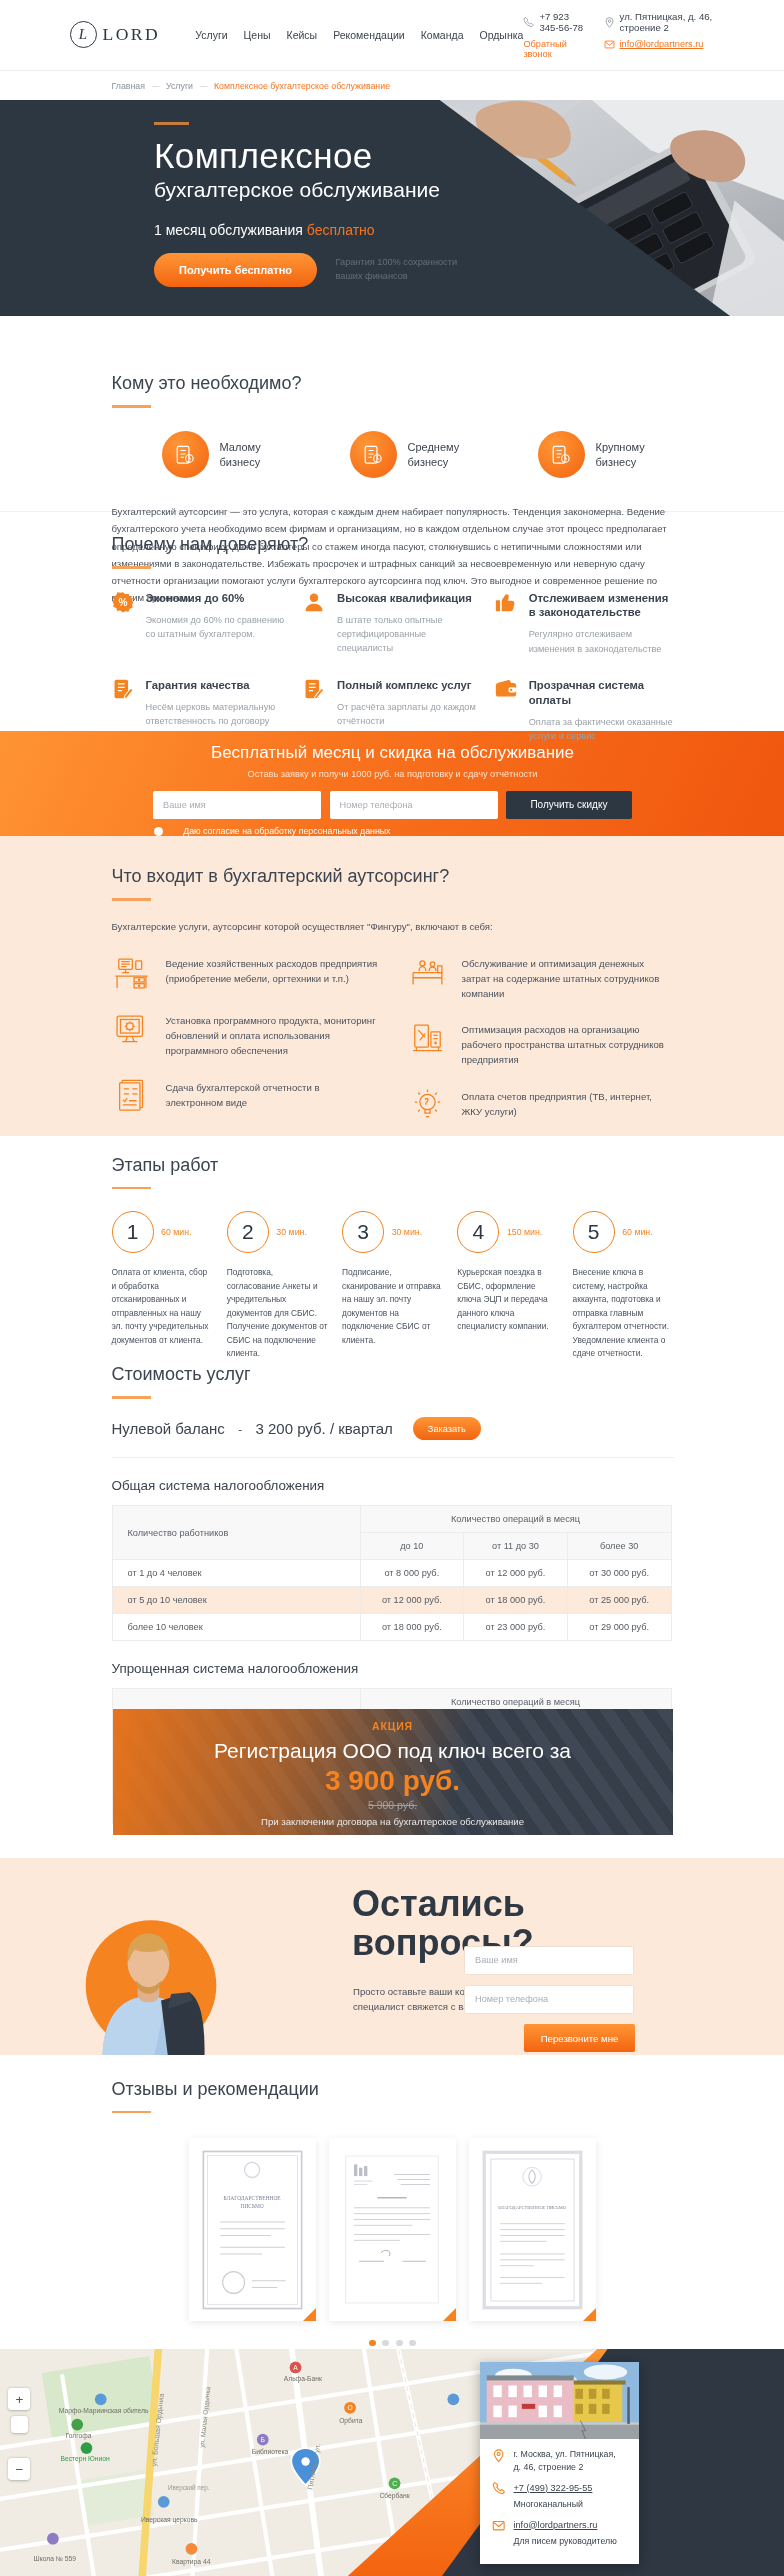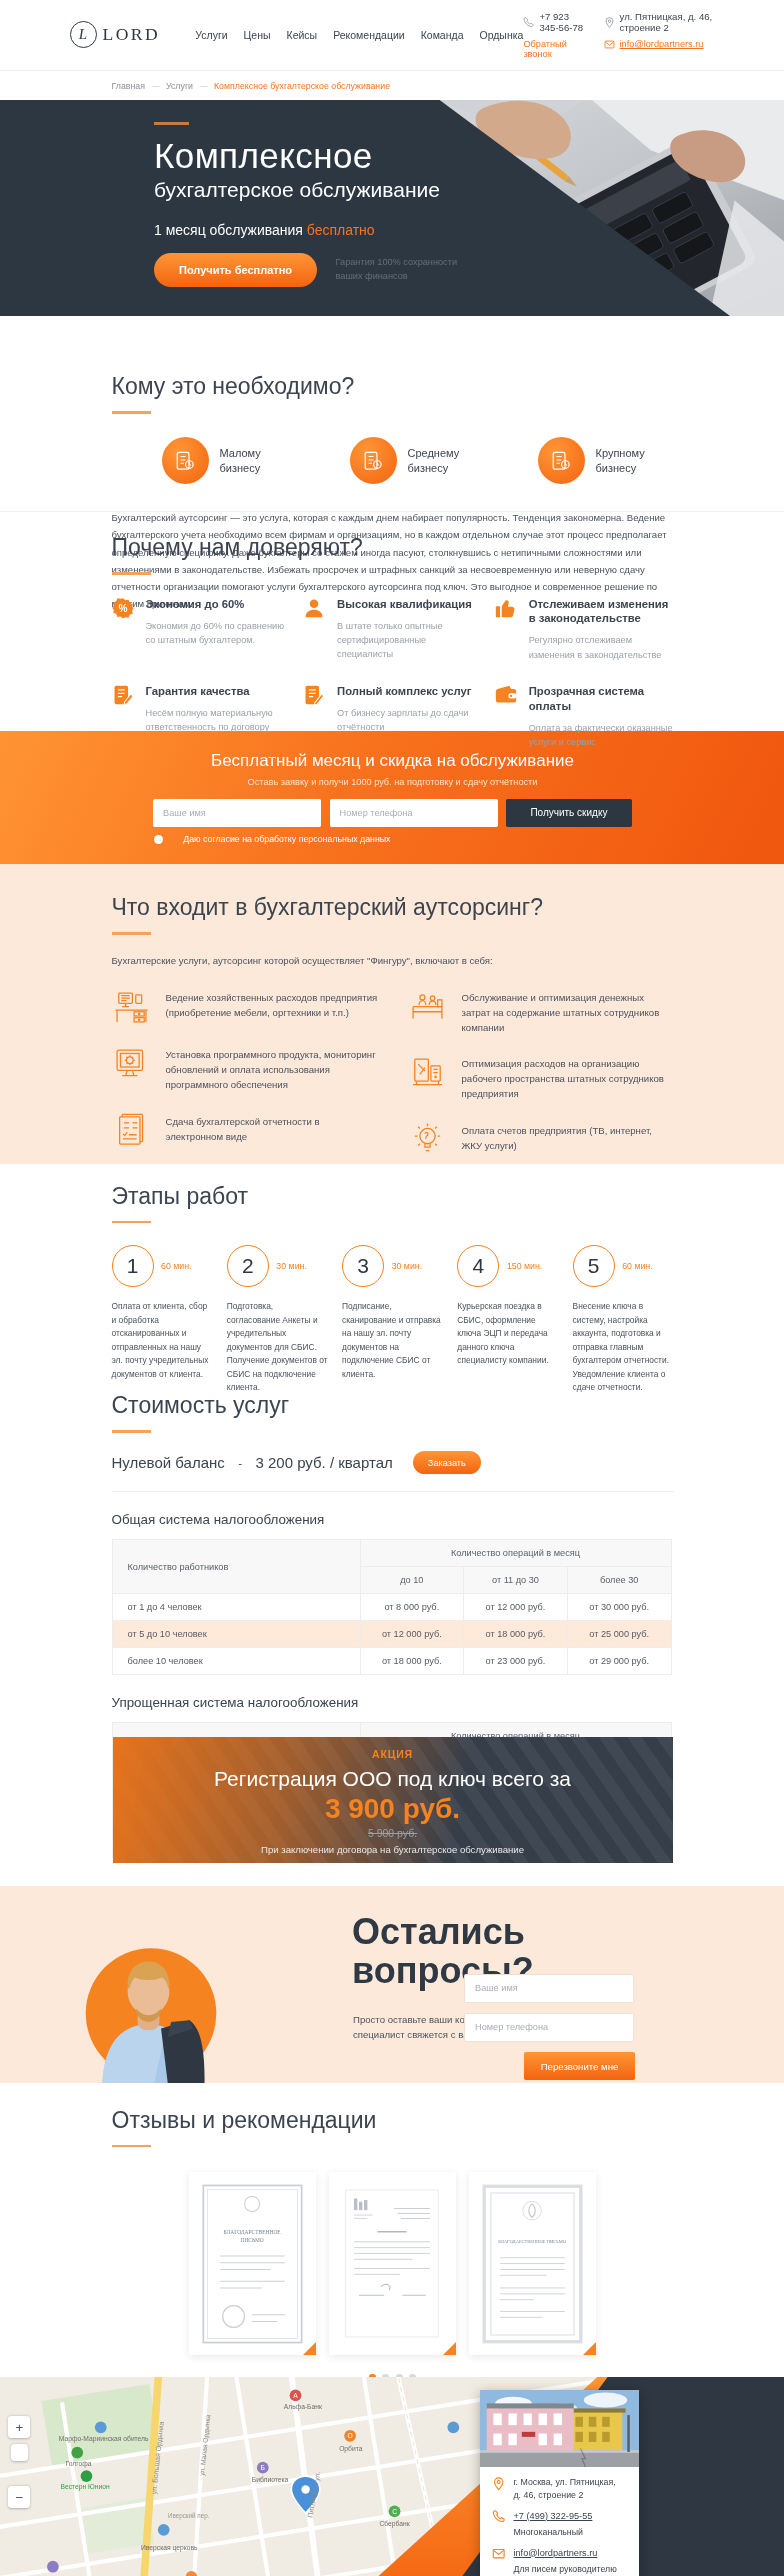--- a/index.html
+++ b/index.html
@@ -37,41 +37,41 @@
 .hero-line{width:35px;height:2.5px;background:#c87b3a;margin-bottom:13.4px}
 .hero-title{font-size:35px;color:#fff;font-weight:normal;letter-spacing:0.4px;line-height:1.05}
 .hero-sub{font-size:21px;color:#fff;font-weight:normal;margin-top:3.4px}
 .hero-offer{margin-top:20px;font-size:14px;color:#fff}
 .hero-offer .hl{color:#f57420}
 .hero-cta{margin-top:15px;display:flex;align-items:center;gap:18.5px}
 .btn-orange{display:inline-flex;align-items:center;justify-content:center;border:none;cursor:pointer;color:#fff;font-family:inherit;background:linear-gradient(180deg,#ff9636,#f3640f);border-radius:18.5px;font-size:11px;font-weight:bold;padding:11px 25px}
 .hero-note{font-size:9.2px;color:#646e7a;line-height:1.5;max-width:143px}
 
 
-.sec-title{font-size:23px;font-weight:normal;color:#3c4450}
+.sec-title{font-size:18px;font-weight:normal;color:#3c4450}
 .sec-underline{width:39px;height:2.5px;background:#f5a35c;margin-top:11px}
 
 
 .who{height:195px;padding-top:57px}
 .who-items{display:flex;gap:52px;padding-left:50px;margin-top:23.5px}
 .who-item{display:flex;align-items:center;gap:11px;width:143px}
 .who-circle{width:47px;height:47px;border-radius:50%;background:radial-gradient(circle at 35% 30%,#ff9636,#f3640f);display:flex;align-items:center;justify-content:center;flex:0 0 47px}
 .who-label{font-size:11px;color:#3c4450;line-height:1.35}
 .who-par{margin-top:25px;font-size:9.6px;line-height:1.8;color:#4a525e}
 
 
 .why{height:220px;border-top:0.8px solid #f1f1f1;padding-top:22px}
 .why-grid{display:grid;grid-template-columns:179px 179px 179px;column-gap:12.6px;row-gap:22px;margin-top:22px}
 .why-item{position:relative;padding-left:34px}
 .why-ico{position:absolute;left:0;top:0;width:22px;height:22px}
 .why-t{font-size:11.3px;font-weight:bold;color:#3c4450;line-height:1.3}
 .why-x{font-size:9.2px;color:#9aa1a8;line-height:1.55;margin-top:7.6px}
 
 
-.cta{height:133px;background:linear-gradient(115deg,#ff9433 0%,#f8711d 45%,#f0560e 100%);padding-top:20px}
+.cta{height:105px;background:linear-gradient(115deg,#ff9433 0%,#f8711d 45%,#f0560e 100%);padding-top:12px}
 .cta-title{text-align:center;font-size:17px;color:#fff;font-weight:normal}
 .cta-sub{text-align:center;font-size:9.2px;color:#ffe3cd;margin-top:5.9px}
 .cta-form{display:flex;gap:8.4px;justify-content:center;margin-top:11.7px}
 .cta-input{width:168px;height:28px;border:none;border-radius:1.7px;padding:0 10px;font-size:9.2px;font-family:inherit;color:#3c4450;background:#fff}
 .cta-input::placeholder{color:#a8aeb5}
 .btn-dark{width:126px;height:28px;background:#2c3742;color:#fff;border:none;border-radius:1.7px;font-size:10px;font-family:inherit;cursor:pointer}
 .cta-consent{display:flex;align-items:center;gap:20px;margin:7.6px 0 0 154px}
 .cta-check{width:9.2px;height:9.2px;border-radius:50%;background:#fff;flex:0 0 9.2px;cursor:pointer}
 .cta-consent span{font-size:8.8px;color:#fff}
 
@@ -337,30 +337,30 @@
         <div class="why-t">Отслеживаем изменения в законодательстве</div>
         <div class="why-x">Регулярно отслеживаем изменения в законодательстве</div>
       </div>
       <div class="why-item">
         <svg class="why-ico" viewBox="0 0 26 26">
             <rect x="3" y="2" width="16" height="22" rx="2" fill="#f5831f"></rect>
             <path d="M7 7h8M7 11h8M7 15h5" stroke="#fff" stroke-width="1.6"></path>
             <path d="M15 21l7-9 3 2.2-7 9-3.6 1z" fill="#f5831f" stroke="#fff" stroke-width="1.2"></path>
           </svg>
         <div class="why-t">Гарантия качества</div>
-        <div class="why-x">Несём полную материальную ответственность по договору</div>
+        <div class="why-x">Несём церковь материальную ответственность по договору</div>
       </div>
       <div class="why-item">
         <svg class="why-ico" viewBox="0 0 26 26">
             <rect x="3" y="2" width="16" height="22" rx="2" fill="#f5831f"></rect>
             <path d="M7 7h8M7 11h8M7 15h5" stroke="#fff" stroke-width="1.6"></path>
             <path d="M14 22l8-10 2.6 2-8 10-3 .8z" fill="#f5831f" stroke="#fff" stroke-width="1.2"></path>
           </svg>
         <div class="why-t">Полный комплекс услуг</div>
-        <div class="why-x">От бизнесу зарплаты до сдачи отчётности</div>
+        <div class="why-x">От расчёта зарплаты до каждом отчётности</div>
       </div>
       <div class="why-item">
         <svg class="why-ico" viewBox="0 0 26 26">
             <rect x="1" y="6" width="24" height="16" rx="3" fill="#f5831f"></rect>
             <rect x="16" y="11" width="9" height="6" rx="2" fill="#fff"></rect>
             <circle cx="19" cy="14" r="1.4" fill="#f5831f"></circle>
             <path d="M3 6l14-4 2 4" fill="#f5831f"></path>
           </svg>
         <div class="why-t">Прозрачная система оплаты</div>
         <div class="why-x">Оплата за фактически оказанные услуги и сервис</div>

